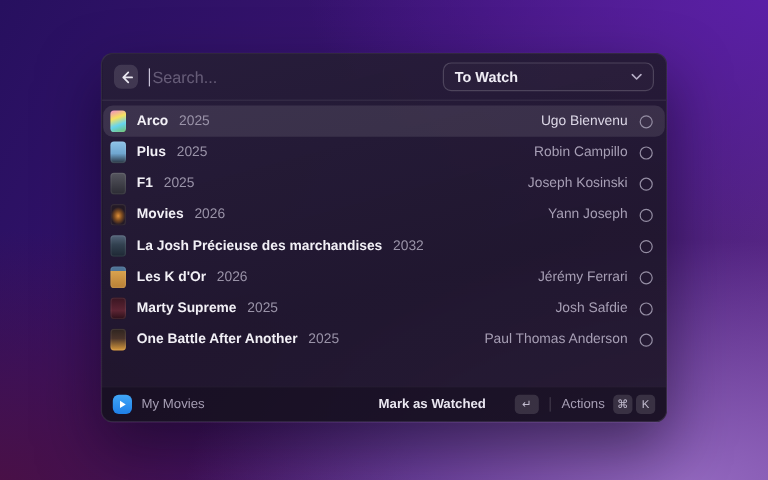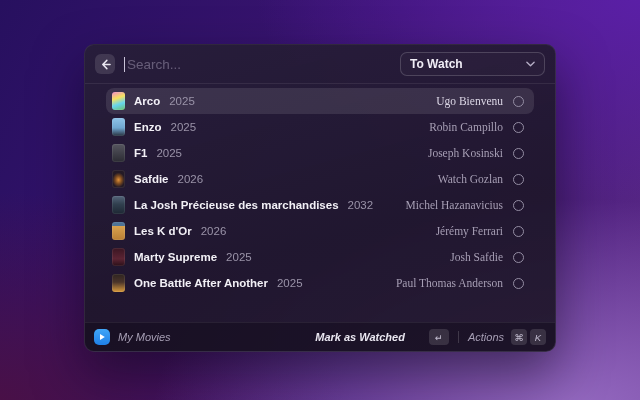--- a/index.html
+++ b/index.html
@@ -29,64 +29,63 @@
   }
   .search-wrap{display:flex;align-items:center;flex:1;min-width:0;}
   .caret{width:1px;height:15px;background:rgba(230,225,245,0.85);flex:0 0 auto;}
   .search-input{
     background:transparent;border:0;outline:0;flex:1;min-width:0;
     font-family:"Liberation Sans","DejaVu Sans",sans-serif;
     font-size:13.5px;color:#f0edf6;padding:0 0 0 2px;
   }
   .search-input::placeholder{color:rgba(225,218,240,0.34);}
   .dropdown{
-    width:145px;height:24px;box-sizing:border-box;flex:0 0 auto;
+    width:176px;height:24px;box-sizing:border-box;flex:0 0 auto;
     border:1px solid rgba(255,255,255,0.17);border-radius:7px;
     background:rgba(255,255,255,0.02);
     display:flex;align-items:center;justify-content:space-between;
     padding:0 9px;margin-left:10px;
   }
   .dropdown-value{font-size:12px;font-weight:700;color:#f0edf6;}
   .chevron{color:#b6aec6;display:flex;}
   .hr{height:1px;background:rgba(255,255,255,0.08);flex:0 0 auto;}
   
   .list{flex:1;padding:4px 0 0 0;overflow:hidden;}
   .row{
-    height:26px;margin:0 21px;padding:0 10px 0 6px;border-radius:8px;
+    height:26px;margin:0 1px;padding:0 10px 0 6px;border-radius:8px;
     display:flex;align-items:center;
   }
   .row.selected{background:rgba(255,255,255,0.10);}
   .thumb{
     width:13px;height:18px;border-radius:3px;flex:0 0 auto;margin-right:9px;
     box-shadow:inset 0 0 0 1px rgba(255,255,255,0.08);
   }
   .t0{background:linear-gradient(160deg,#f08ac8 0%,#f6e25e 35%,#66d4ef 65%,#6abf6a 100%);}
   .t1{background:linear-gradient(180deg,#8fc3e8 0%,#6fa6d0 55%,#27313d 100%);}
   .t2{background:linear-gradient(180deg,#56565f 0%,#2b2b33 100%);}
   .t3{background:radial-gradient(60% 52% at 50% 55%,#e09038 0%,#7a4a20 42%,#241a26 78%);}
   .t4{background:linear-gradient(180deg,#55657a 0%,#31404f 45%,#1d2733 100%);}
   .t5{background:linear-gradient(180deg,#4e7396 22%,#d9a24e 22%,#b97f35 100%);}
   .t6{background:linear-gradient(180deg,#3a1522 0%,#5c2433 60%,#2a0f18 100%);}
   .t7{background:linear-gradient(180deg,#2e2420 0%,#4a342a 45%,#d89a3c 100%);}
   .title{font-size:11.5px;font-weight:700;color:#f2f0f6;white-space:nowrap;}
   .year{font-size:11.5px;font-weight:500;color:#989106a0;color:#9a93a8;margin-left:9px;white-space:nowrap;}
   .spacer{flex:1;}
-  .director{font-size:11.5px;color:#a79fb5;white-space:nowrap;margin-right:10px;font-family:Liberation Serif, serif;}
+  .director{font-size:11.5px;color:#a79fb5;white-space:nowrap;margin-right:10px;}
   .row.selected .director{color:#dcd7e6;}
   .circle{
     width:11px;height:11px;border-radius:50%;flex:0 0 auto;
     border:1.5px solid #948da3;box-sizing:border-box;
   }
   
   .footer{
     flex:0 0 auto;height:28px;display:flex;align-items:center;
     padding:0 9px;border-top:1px solid rgba(255,255,255,0.07);
     background:rgba(14,9,22,0.38);
     border-radius:0 0 9px 9px;
-    font-style:italic;
   }
   .app-icon{
     width:16px;height:16px;border-radius:5px;flex:0 0 auto;
     background:linear-gradient(180deg,#41a6f7 0%,#1f7fe8 100%);
     display:flex;align-items:center;justify-content:center;margin-right:8px;
   }
   .footer-label{font-size:11px;color:#a79fb5;font-weight:500;}
   .primary-action{font-size:11px;font-weight:700;color:#eae7f1;margin-right:24px;}
   .key{
     min-width:16px;height:16px;border-radius:4px;background:rgba(255,255,255,0.13);
@@ -130,51 +129,50 @@
       <span class="thumb t0"></span>
       <span class="title">Arco</span>
       <span class="year">2025</span>
       <span class="spacer"></span>
       <span class="director">Ugo Bienvenu</span>
       <span class="circle"></span>
     </div>
 
     <div class="row">
       <span class="thumb t1"></span>
-      <span class="title">Enzo</span>
+      <span class="title">Plus</span>
       <span class="year">2025</span>
       <span class="spacer"></span>
       <span class="director">Robin Campillo</span>
       <span class="circle"></span>
     </div>
 
     <div class="row">
       <span class="thumb t2"></span>
       <span class="title">F1</span>
       <span class="year">2025</span>
       <span class="spacer"></span>
       <span class="director">Joseph Kosinski</span>
       <span class="circle"></span>
     </div>
 
     <div class="row">
       <span class="thumb t3"></span>
-      <span class="title">Safdie</span>
+      <span class="title">Movies</span>
       <span class="year">2026</span>
       <span class="spacer"></span>
-      <span class="director">Watch Gozlan</span>
+      <span class="director">Yann Joseph</span>
       <span class="circle"></span>
     </div>
 
     <div class="row">
       <span class="thumb t4"></span>
       <span class="title">La Josh Précieuse des marchandises</span>
       <span class="year">2032</span>
       <span class="spacer"></span>
-      <span class="director">Michel Hazanavicius</span>
       <span class="circle"></span>
     </div>
 
     <div class="row">
       <span class="thumb t5"></span>
       <span class="title">Les K d'Or</span>
       <span class="year">2026</span>
       <span class="spacer"></span>
       <span class="director">Jérémy Ferrari</span>
       <span class="circle"></span>

